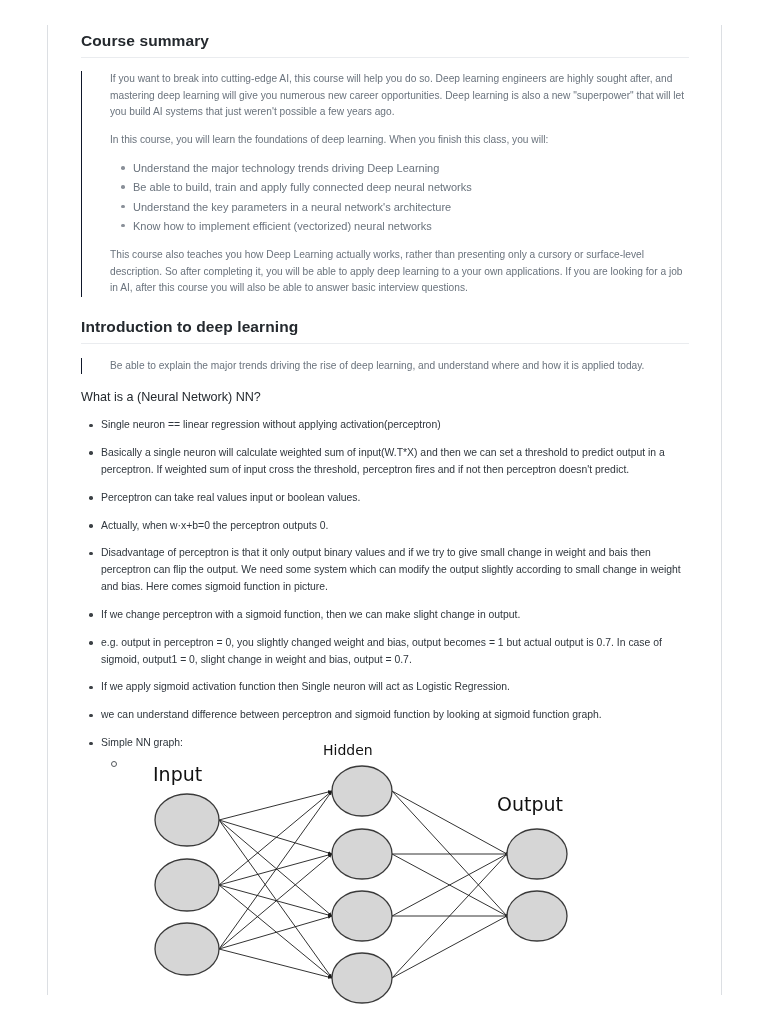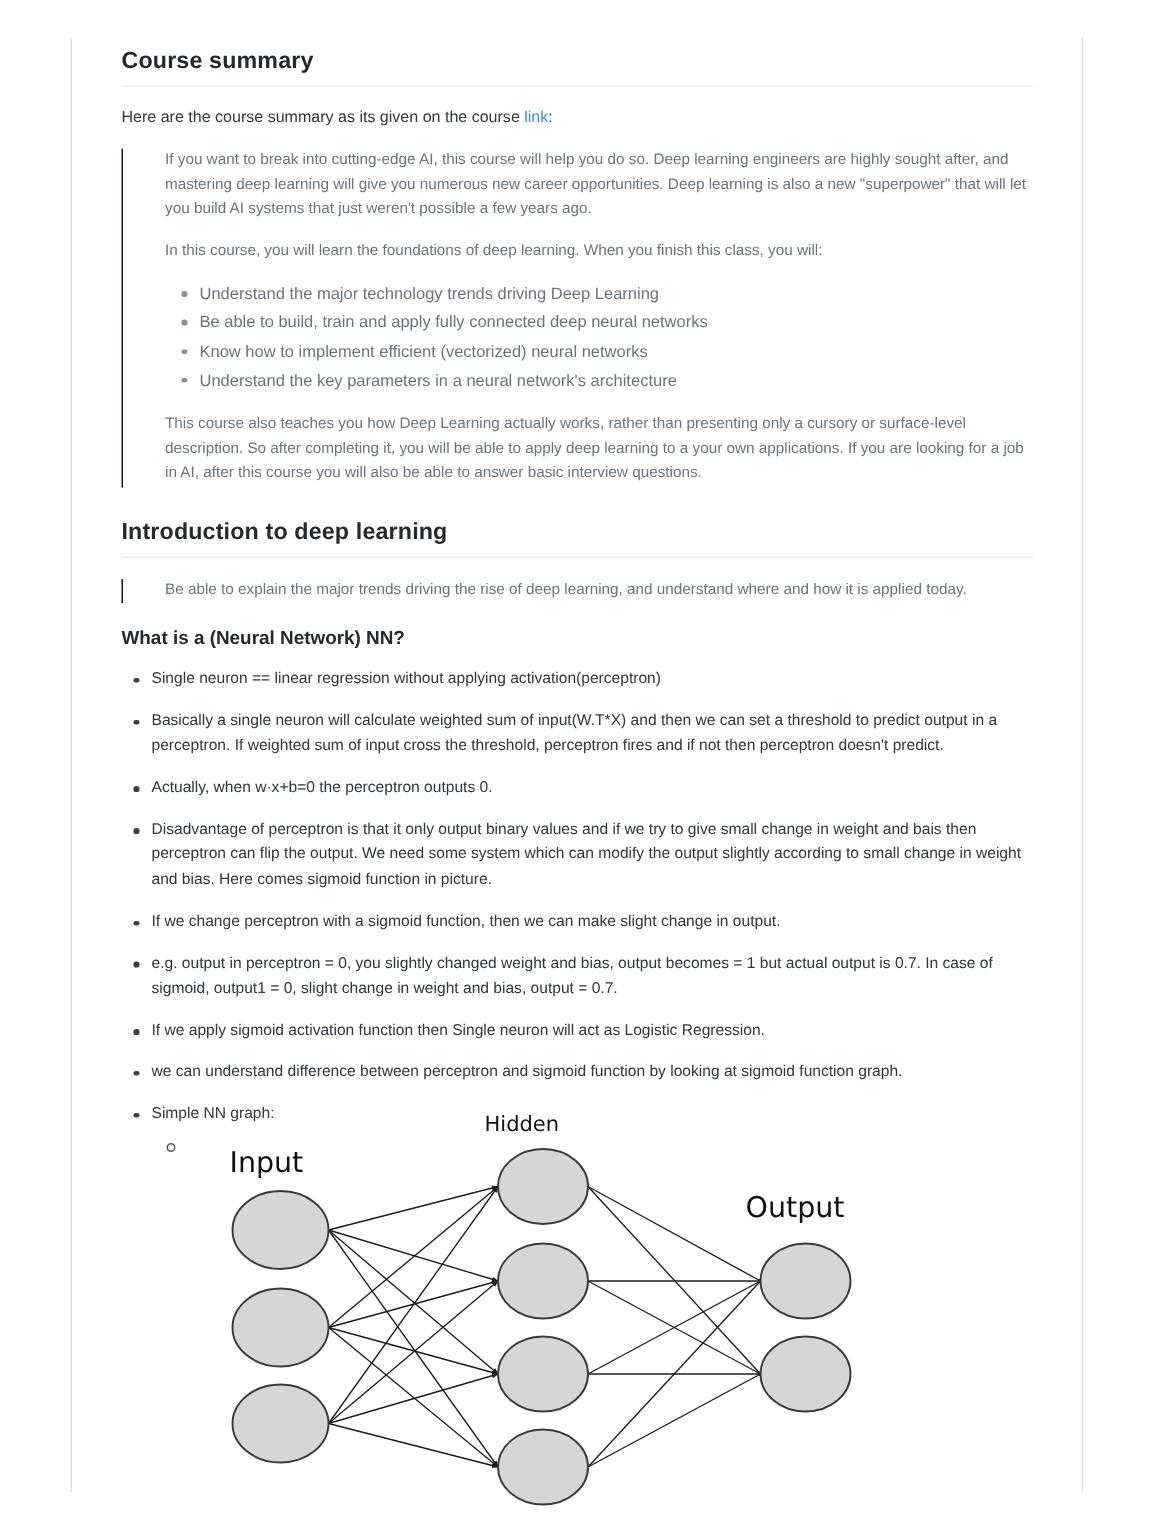--- a/index.html
+++ b/index.html
@@ -40,21 +40,21 @@
     font-size: 15.5px;
     font-weight: bold;
     color: #24292e;
     margin: 7px 0 0 0;
     padding: 0 0 7px 0;
     letter-spacing: 0.1px;
     border-bottom: 1px solid #eaecef;
   }
   h2.sub-title {
     font-size: 12.6px;
-    font-weight: bold;
+    font-weight: normal;
     color: #24292e;
     margin: 16px 0 12px 0;
     padding: 0;
   }
   p.intro {
     font-size: 10.7px;
     color: #2f363d;
     margin: 12px 0 0 0;
     line-height: 1.5;
   }
@@ -157,45 +157,45 @@
 </style>
 </head>
 <body>
 
 <div id="page">
   <div class="sheet">
     <div class="content">
 
       <h1 class="section-title">Course summary</h1>
 
-      <p class="intro"><span>Here are the course summary as its given on the course </span><a class="link" href="#">link</a><span>:</span></p>
 
       <blockquote>
         <p>If you want to break into cutting-edge AI, this course will help you do so. Deep learning engineers are highly sought after, and mastering deep learning will give you numerous new career opportunities. Deep learning is also a new "superpower" that will let you build AI systems that just weren't possible a few years ago.</p>
         <p>In this course, you will learn the foundations of deep learning. When you finish this class, you will:</p>
         <ul>
           <li>Understand the major technology trends driving Deep Learning</li>
           <li>Be able to build, train and apply fully connected deep neural networks</li>
+          <li>Understand the key parameters in a neural network's architecture</li>
           <li>Know how to implement efficient (vectorized) neural networks</li>
-          <li>Understand the key parameters in a neural network's architecture</li>
         </ul>
         <p>This course also teaches you how Deep Learning actually works, rather than presenting only a cursory or surface-level description. So after completing it, you will be able to apply deep learning to a your own applications. If you are looking for a job in AI, after this course you will also be able to answer basic interview questions.</p>
       </blockquote>
 
       <h1 class="section-title" style="margin-top:21px;">Introduction to deep learning</h1>
 
       <blockquote class="single" style="margin-top:14px;">
         <p>Be able to explain the major trends driving the rise of deep learning, and understand where and how it is applied today.</p>
       </blockquote>
 
       <h2 class="sub-title">What is a (Neural Network) NN?</h2>
 
       <ul class="main-list">
         <li>Single neuron == linear regression without applying activation(perceptron)</li>
         <li>Basically a single neuron will calculate weighted sum of input(W.T*X) and then we can set a threshold to predict output in a perceptron. If weighted sum of input cross the threshold, perceptron fires and if not then perceptron doesn't predict.</li>
+        <li>Perceptron can take real values input or boolean values.</li>
         <li>Actually, when w·x+b=0 the perceptron outputs 0.</li>
         <li>Disadvantage of perceptron is that it only output binary values and if we try to give small change in weight and bais then perceptron can flip the output. We need some system which can modify the output slightly according to small change in weight and bias. Here comes sigmoid function in picture.</li>
         <li>If we change perceptron with a sigmoid function, then we can make slight change in output.</li>
         <li>e.g. output in perceptron = 0, you slightly changed weight and bias, output becomes = 1 but actual output is 0.7. In case of sigmoid, output1 = 0, slight change in weight and bias, output = 0.7.</li>
         <li>If we apply sigmoid activation function then Single neuron will act as Logistic Regression.</li>
         <li>we can understand difference between perceptron and sigmoid function by looking at sigmoid function graph.</li>
         <li style="margin-bottom:4px;">Simple NN graph:</li>
 
         <li class="no-bullet">
           <ul class="sub-list">

